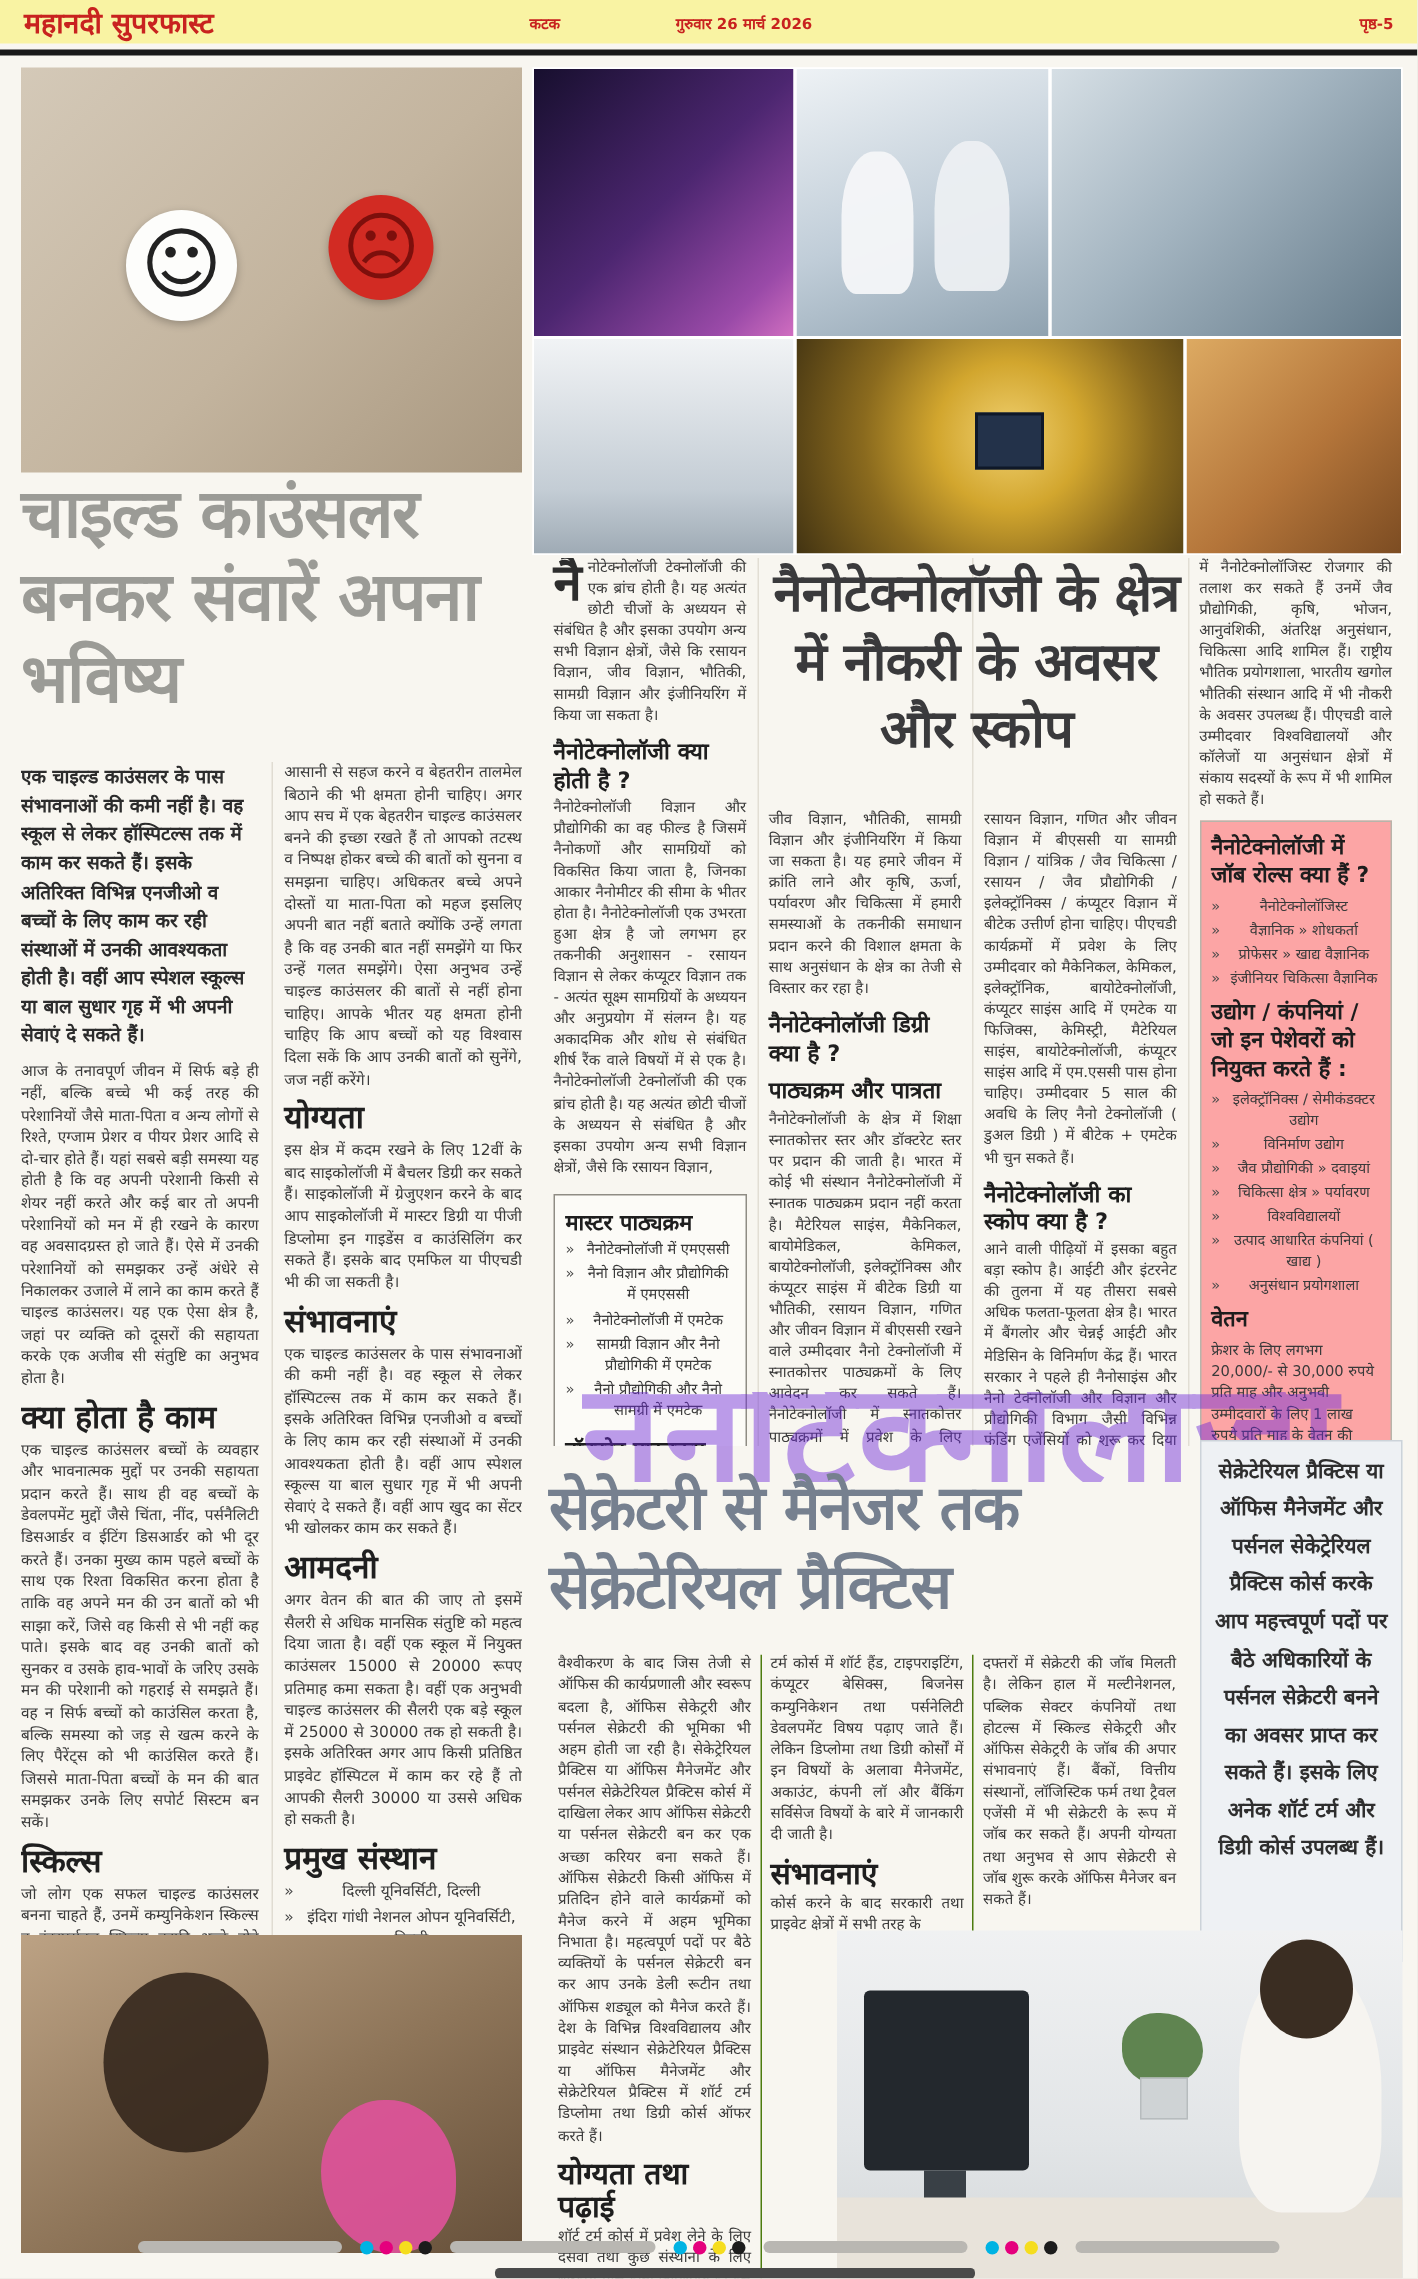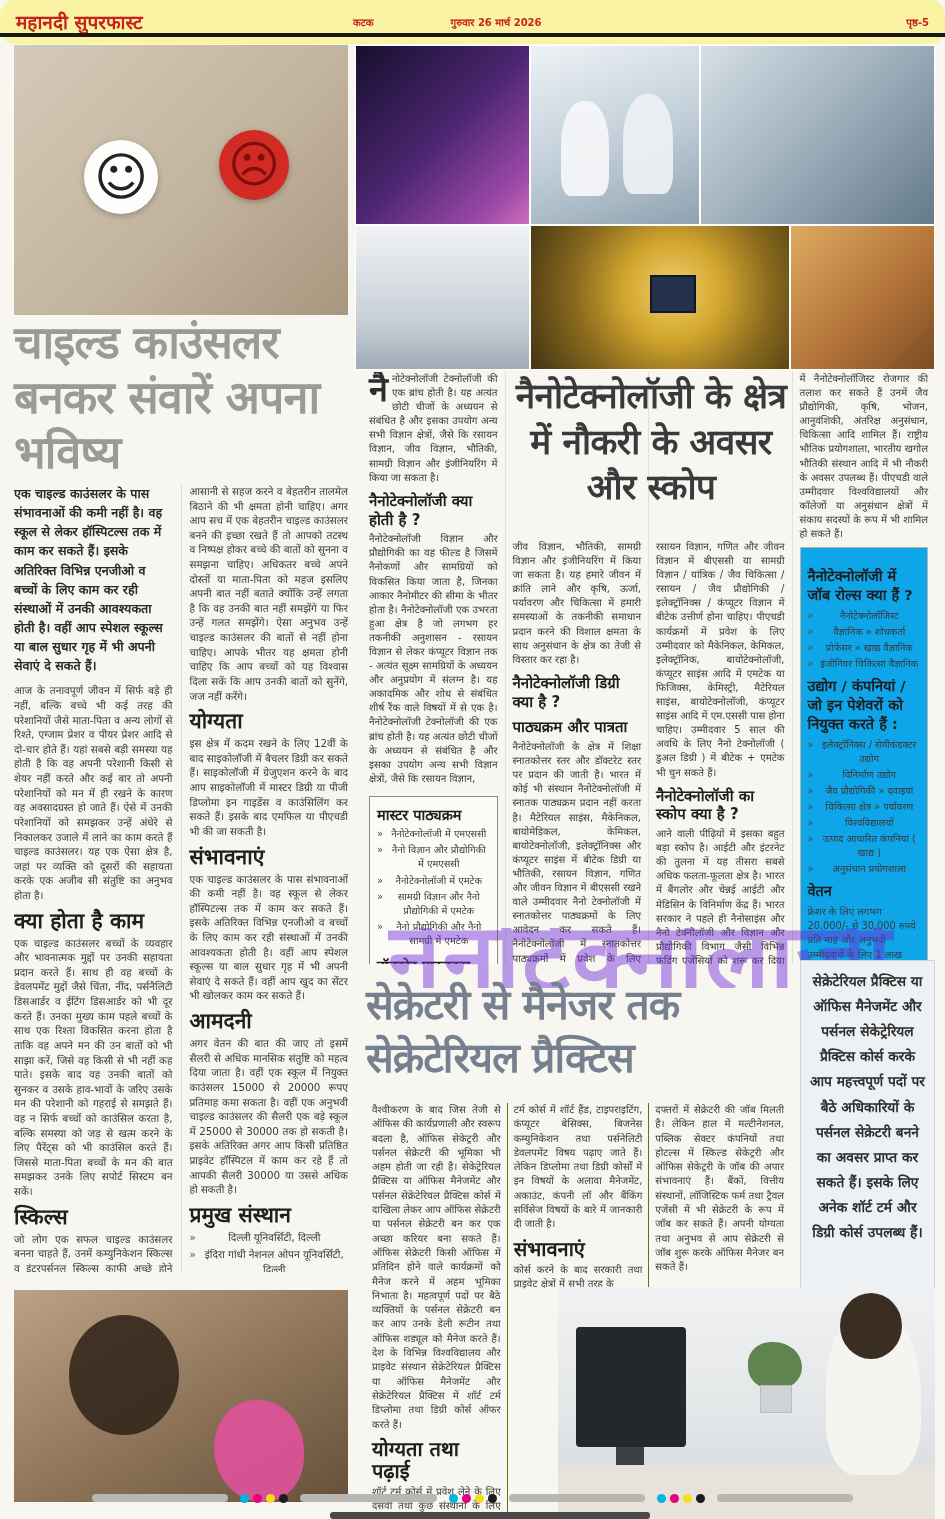--- a/index.html
+++ b/index.html
@@ -1,21 +1,21 @@
 <!DOCTYPE html>
 <html><head>
 <meta charset="utf-8">
 <style>
   html,body{margin:0;padding:0;background:#e8e6e0;}
   .page{position:relative;width:945px;height:1519px;background:#f8f6f0;overflow:hidden;
         font-family:"DejaVu Sans","Liberation Sans",sans-serif;color:#3a3a3a;}
 
   
-  .masthead{position:absolute;left:0;top:0;width:945px;height:44px;background:#f9f3a3;
-            display:flex;align-items:center;padding:0 16px;box-sizing:border-box;color:#c8221f;font-weight:700;border-radius:15px;}
+  .masthead{position:absolute;left:0;top:0;width:945px;height:29px;background:#f9f3a3;
+            display:flex;align-items:center;padding:0 16px;box-sizing:border-box;color:#c8221f;font-weight:700;}
   .m-title{font-size:19px;}
   .m-sp1{flex:1.5;} .m-sp2{flex:.55;} .m-sp3{flex:2.6;}
   .m-city,.m-date,.m-page{font-size:10px;}
   .black-rule{position:absolute;left:0;top:33px;width:945px;height:4px;background:#191919;}
 
   
   .body-txt{font-size:10.3px;line-height:1.42;text-align:justify;margin:0 0 6px 0;}
   .subhead{font-size:21px;font-weight:700;color:#1f1f1f;margin:7px 0 3px 0;line-height:1.1;}
   ul.blist{list-style:none;margin:2px 0 6px 0;padding:0;text-align:center;}
   ul.blist li{font-size:10.3px;line-height:1.45;padding-left:11px;position:relative;margin-bottom:2px;}
@@ -25,21 +25,21 @@
   .photo-counselor{position:absolute;left:14px;top:45px;width:334px;height:270px;
                    background:linear-gradient(135deg,#d4c9b8 0%,#c3b49e 55%,#a8977f 100%);overflow:hidden;}
   .face-card{position:absolute;left:70px;top:95px;width:74px;height:74px;border-radius:50%;background:#fdfdfb;
              display:flex;align-items:center;justify-content:center;box-shadow:0 2px 6px rgba(0,0,0,.25);}
   .face-card::after{content:"\263A";font-size:52px;color:#222;line-height:1;}
   .face-sad{position:absolute;left:205px;top:85px;width:70px;height:70px;border-radius:50%;background:#d22b23;
             display:flex;align-items:center;justify-content:center;box-shadow:0 2px 6px rgba(0,0,0,.25);}
   .face-sad::after{content:"\2639";font-size:50px;color:#7d0f0c;line-height:1;}
   .counselor-headline{position:absolute;left:14px;top:316px;width:334px;height:178px;
                       font-size:45px;line-height:1.22;font-weight:700;color:#9b9b96;letter-spacing:-1px;}
-  .counselor-cols{position:absolute;left:14px;top:484px;width:334px;height:788px;display:flex;overflow:hidden;}
+  .counselor-cols{position:absolute;left:14px;top:508px;width:334px;height:788px;display:flex;overflow:hidden;}
   .ccol{flex:1;overflow:hidden;}
   .ccol-a{padding-right:8px;border-right:1px solid #e0dcd2;}
   .ccol-b{padding-left:8px;}
   .intro-bold{font-size:12.6px;font-weight:700;line-height:1.52;color:#2c2c2c;text-align:left;margin:0 0 8px 0;}
   .photo-classroom{position:absolute;left:14px;top:1290px;width:334px;height:212px;
                    background:linear-gradient(150deg,#bca284 0%,#8d7458 55%,#66503a 100%);overflow:hidden;}
   .pink-blob{position:absolute;left:200px;top:110px;width:90px;height:102px;border-radius:48% 52% 45% 55%;
              background:#e0529b;opacity:.9;}
   .hair-blob{position:absolute;left:55px;top:25px;width:110px;height:120px;border-radius:50%;background:#2e2118;opacity:.85;}
 
@@ -63,21 +63,21 @@
   .nano-col + .nano-col{border-left:1px solid #e2ded4;}
   .nano-col .body-txt{font-size:10px;line-height:1.41;}
   .nano-sub{font-size:15px;font-weight:700;color:#1e1e1e;margin:7px 0 3px 0;line-height:1.25;}
   .pad-head{padding-top:168px;}
   .nano-headline{position:absolute;left:145px;top:2px;width:288px;text-align:center;
                  font-size:35px;line-height:1.3;font-weight:700;color:#3a3a3c;letter-spacing:-.5px;}
   .dropcap{float:left;font-size:34px;line-height:.9;font-weight:700;color:#2d2d2d;padding:2px 4px 0 0;}
   .box{border:1px solid #8f8c84;background:#fcfbf7;padding:7px 7px;margin-top:10px;}
   .box-title{font-size:14.5px;font-weight:700;color:#1e1e1e;margin:0 0 3px 0;}
   .box ul.blist li{font-size:9.8px;}
-  .jobs-box{border:1px solid #b8b4aa;background:#0ea5e9;padding:19px 7px;margin-top:4px;}
+  .jobs-box{border:1px solid #b8b4aa;background:#fca5a5;padding:8px 7px;margin-top:4px;}
   .jobs-title{font-size:14.5px;font-weight:700;line-height:1.3;margin:0 0 4px 0;color:#1d1d1d;}
   .jobs-box ul.blist li{font-size:9.7px;}
   .salary-txt{font-size:9.8px;line-height:1.45;text-align:left;margin:0 0 4px 0;}
   .ghost{position:absolute;left:388px;top:928px;width:547px;height:60px;overflow:hidden;
          font-size:95px;font-weight:700;color:#6d28d9;opacity:.45;line-height:60px;white-space:nowrap;letter-spacing:2px;}
 
   
   .sec-area{position:absolute;left:362px;top:985px;width:573px;height:534px;overflow:visible;}
   .sec-headline{position:absolute;left:4px;top:-6px;width:440px;font-size:41px;line-height:1.3;
                 font-weight:700;color:#76808f;letter-spacing:-1px;}

